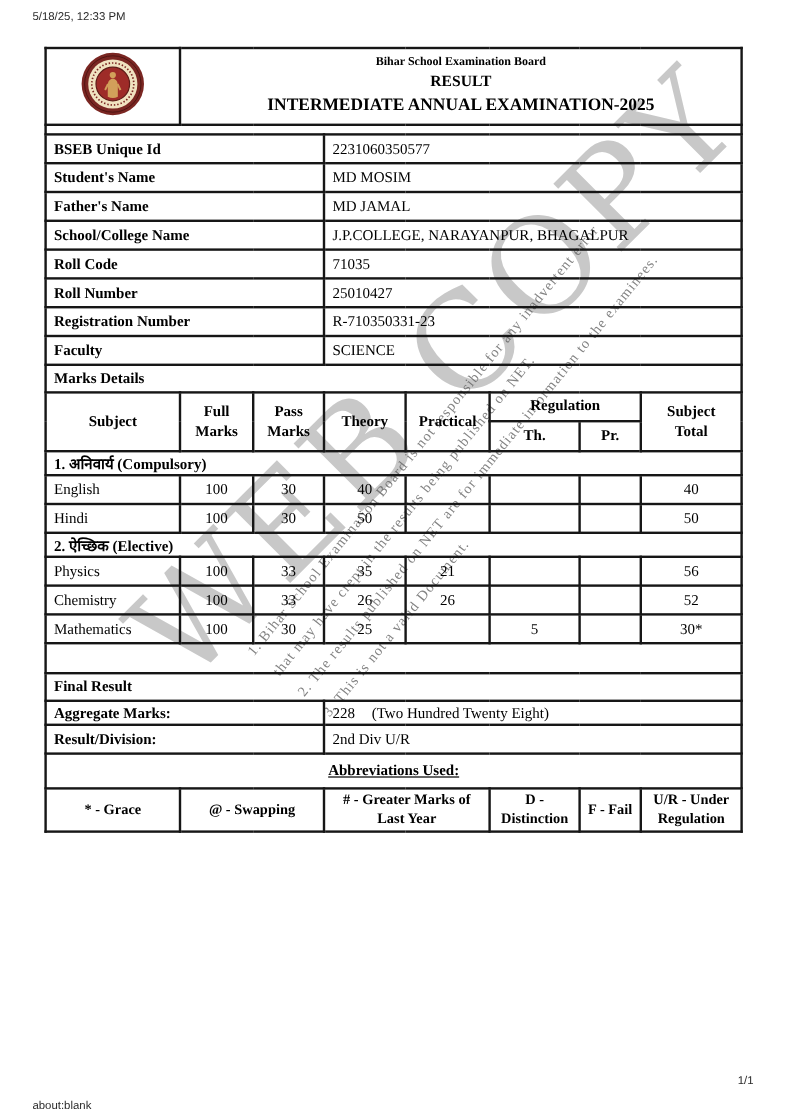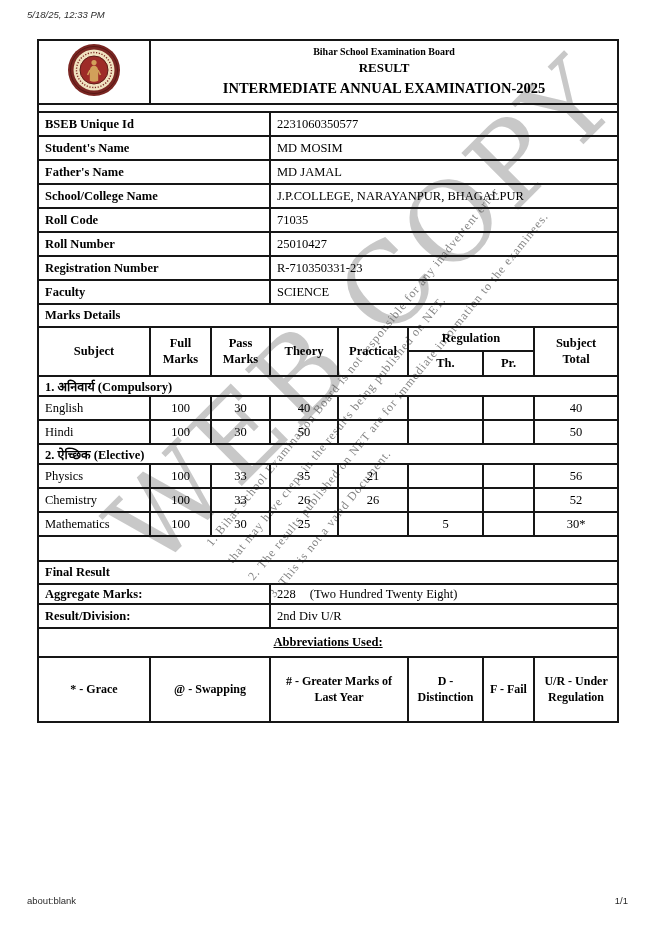--- a/index.html
+++ b/index.html
@@ -5,22 +5,22 @@
   * { margin: 0; padding: 0; box-sizing: border-box; }
   html, body { width: 654px; height: 926px; background: #ffffff; overflow: hidden; }
   body { position: relative; font-family: "Liberation Serif", serif; color: #000; }
 
   .print-meta {
     position: absolute;
     font-family: "Liberation Sans", sans-serif;
     font-size: 9.5px;
     color: #2b2b2b;
   }
-  #print-datetime { left: 27px; top: 9px; font-style: italic; }
-  #print-url      { left: 27px; top: 895px; }
+  #print-datetime { left: 27px; top: 9px; }
+  #print-url      { left: 27px; top: 916px; }
   #print-page     { right: 26px; top: 895px; }
 
   
   #wm-big {
     position: absolute;
     left: 362px; top: 312px;
     transform: translate(-50%,-50%) rotate(-45deg);
     font-family: "DejaVu Serif", "Liberation Serif", serif;
     font-size: 110px;
     letter-spacing: 4px;
@@ -60,21 +60,21 @@
     font-size: 12.5px;
     background: transparent;
   }
   .h-title  { height: 60px; }
   .h-spacer { height: 8px; padding: 0; }
   .h-row    { height: 24px; }
   .h-sec    { height: 20px; }
   .h-head1  { height: 24px; }
   .h-head2  { height: 25px; }
   .h-empty  { height: 25px; }
-  .h-abbr   { height: 65px; }
+  .h-abbr   { height: 36px; }
 
   .title-cell { text-align: center; font-weight: bold; line-height: 1.45; }
   .title-l1 { font-size: 10px; }
   .title-l2 { font-size: 13px; }
   .title-l3 { font-size: 14.5px; }
 
   .logo-cell { text-align: center; padding: 2px; }
 
   .field-label { font-weight: bold; }
   .marks-head  { font-weight: bold; text-align: center; line-height: 1.25; }

